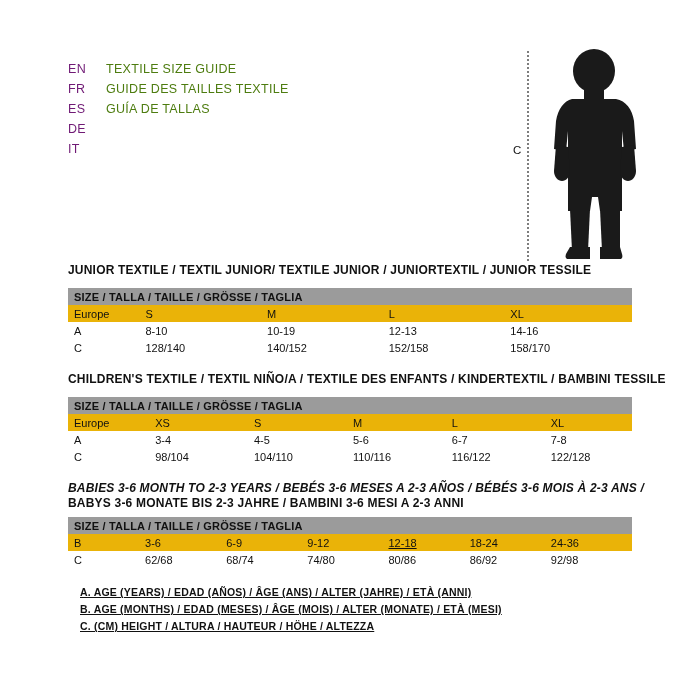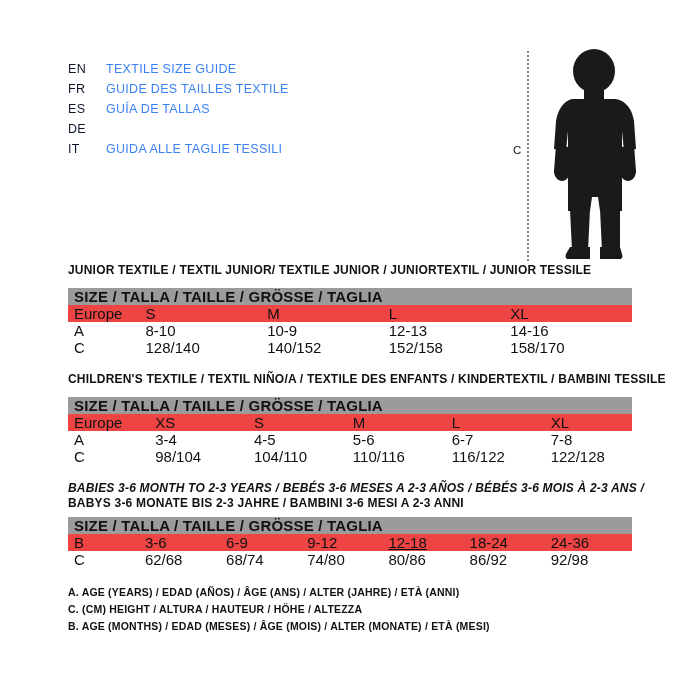--- a/index.html
+++ b/index.html
@@ -31,24 +31,24 @@
   .lang-row {
     display: flex;
     align-items: baseline;
     height: 20px;
     font-size: 12.5px;
     letter-spacing: 0.3px;
   }
   .lang-code {
     width: 38px;
     flex: none;
-    color: #0f172a;
+    color: #701a75;
   }
   .lang-text {
-    color: #3b82f6;
+    color: #4d7c0f;
     text-transform: uppercase;
   }
 
   
   .figure-area {
     position: absolute;
     left: 498px;
     top: 45px;
     width: 160px;
     height: 220px;
@@ -88,55 +88,56 @@
     color: #111;
     text-transform: uppercase;
   }
 
   
   table.size-table {
     position: absolute;
     left: 68px;
     width: 564px;
     border-collapse: collapse;
-    font-size: 15px;
+    font-size: 11px;
   }
   table.size-table td {
     padding: 0;
     height: 17px;
     vertical-align: middle;
     color: #111;
   }
   .hdr td {
     background: #9b9b9b;
     color: #111111;
     font-weight: bold;
     height: 18px;
     letter-spacing: 0.2px;
   }
   .row-a td {
-    background: #ef4444;
+    background: #eab308;
   }
   .row-b td {
     background: #ffffff;
   }
   .cell-pad {
     padding-left: 6px !important;
   }
 
   
   .legend {
     position: absolute;
-    left: 68px;
+    left: 80px;
     width: 560px;
     font-size: 10.5px;
     letter-spacing: 0.2px;
     color: #111;
     font-weight: bold;
     text-transform: uppercase;
+    text-decoration: underline;
   }
   .legend-row {
     height: 17px;
     line-height: 17px;
   }
 </style>
 </head>
 <body>
 
 <div class="page">
@@ -152,21 +153,20 @@
     </div>
     <div class="lang-row">
       <span class="lang-code">ES</span>
       <span class="lang-text">GUÍA DE TALLAS</span>
     </div>
     <div class="lang-row">
       <span class="lang-code">DE</span>
     </div>
     <div class="lang-row">
       <span class="lang-code">IT</span>
-      <span class="lang-text">GUIDA ALLE TAGLIE TESSILI</span>
     </div>
   </div>
 
   <div class="figure-area">
     <div class="measure-line"></div>
     <div class="measure-label">C</div>
     <svg class="silhouette" viewBox="0 0 110 216" aria-hidden="true">
       <g fill="#1a1a1a">
 
         <ellipse cx="56" cy="26" rx="21" ry="22"></ellipse>
@@ -202,21 +202,21 @@
     <tr class="row-a">
       <td class="cell-pad" style="width:72px;">Europe</td>
       <td style="width:123px;">S</td>
       <td style="width:123px;">M</td>
       <td style="width:123px;">L</td>
       <td style="width:123px;">XL</td>
     </tr>
     <tr class="row-b">
       <td class="cell-pad">A</td>
       <td>8-10</td>
-      <td>10-9</td>
+      <td>10-19</td>
       <td>12-13</td>
       <td>14-16</td>
     </tr>
     <tr class="row-b">
       <td class="cell-pad">C</td>
       <td>128/140</td>
       <td>140/152</td>
       <td>152/158</td>
       <td>158/170</td>
     </tr>
@@ -281,17 +281,17 @@
       <td>74/80</td>
       <td>80/86</td>
       <td>86/92</td>
       <td>92/98</td>
     </tr>
   </tbody>
     </table>
 
   <div class="legend" style="top:584px;">
     <div class="legend-row">A. AGE (YEARS) / EDAD (AÑOS) / ÂGE (ANS) / ALTER (JAHRE) / ETÀ (ANNI)</div>
+    <div class="legend-row">B. AGE (MONTHS) / EDAD (MESES) / ÂGE (MOIS) / ALTER (MONATE) / ETÀ (MESI)</div>
     <div class="legend-row">C. (cm) HEIGHT / ALTURA / HAUTEUR / HÖHE / ALTEZZA</div>
-    <div class="legend-row">B. AGE (MONTHS) / EDAD (MESES) / ÂGE (MOIS) / ALTER (MONATE) / ETÀ (MESI)</div>
   </div>
 
 </div>
 
 </body></html>

